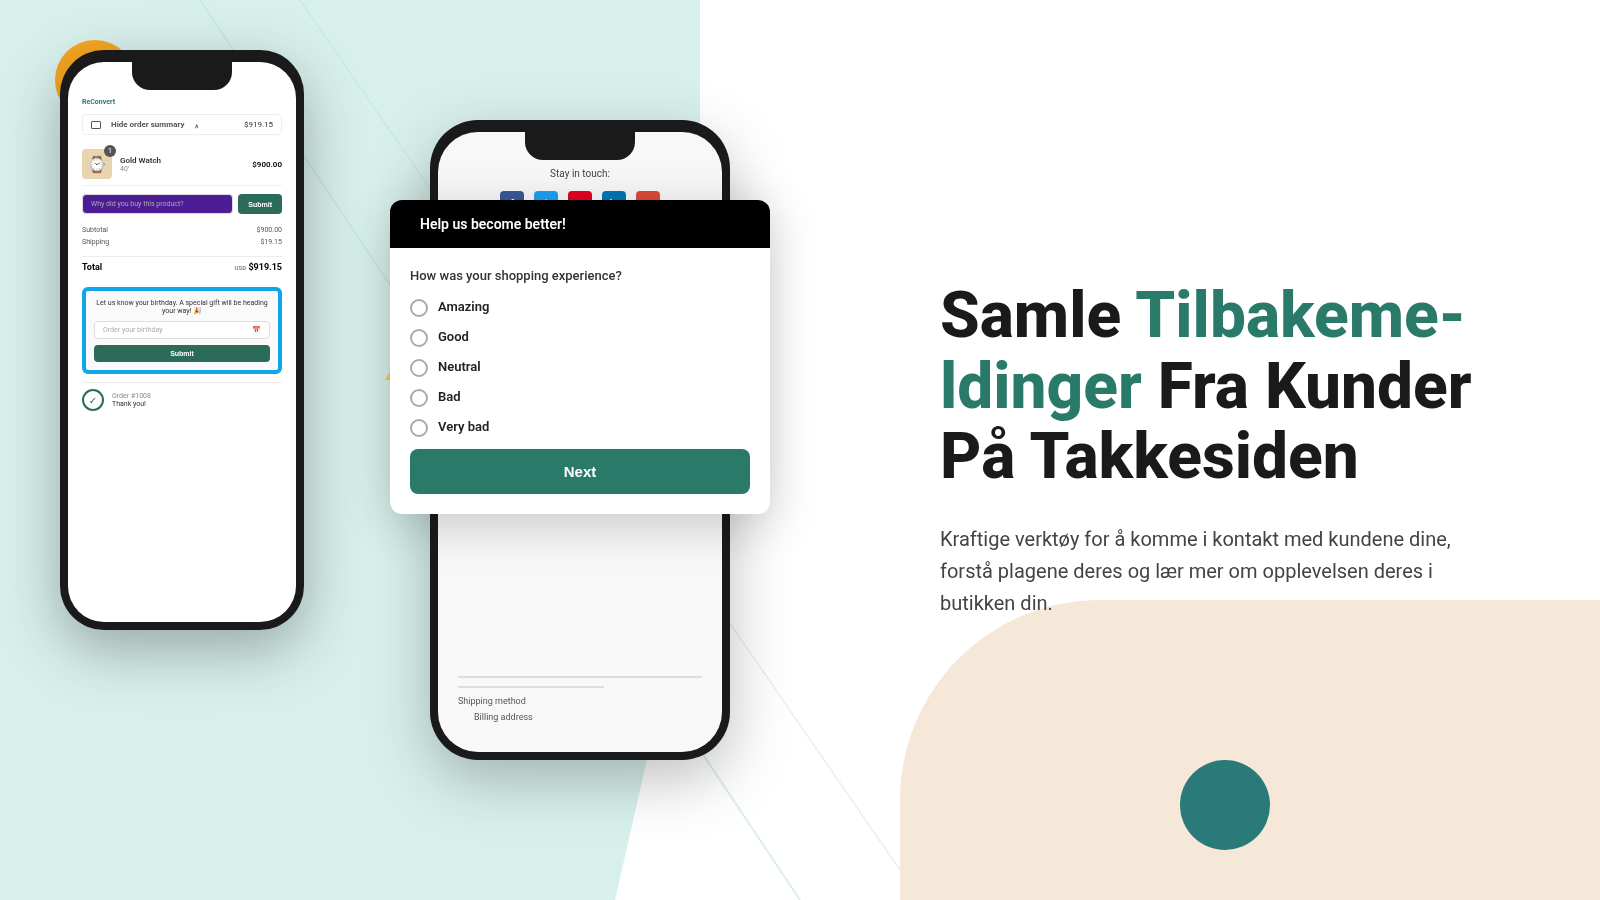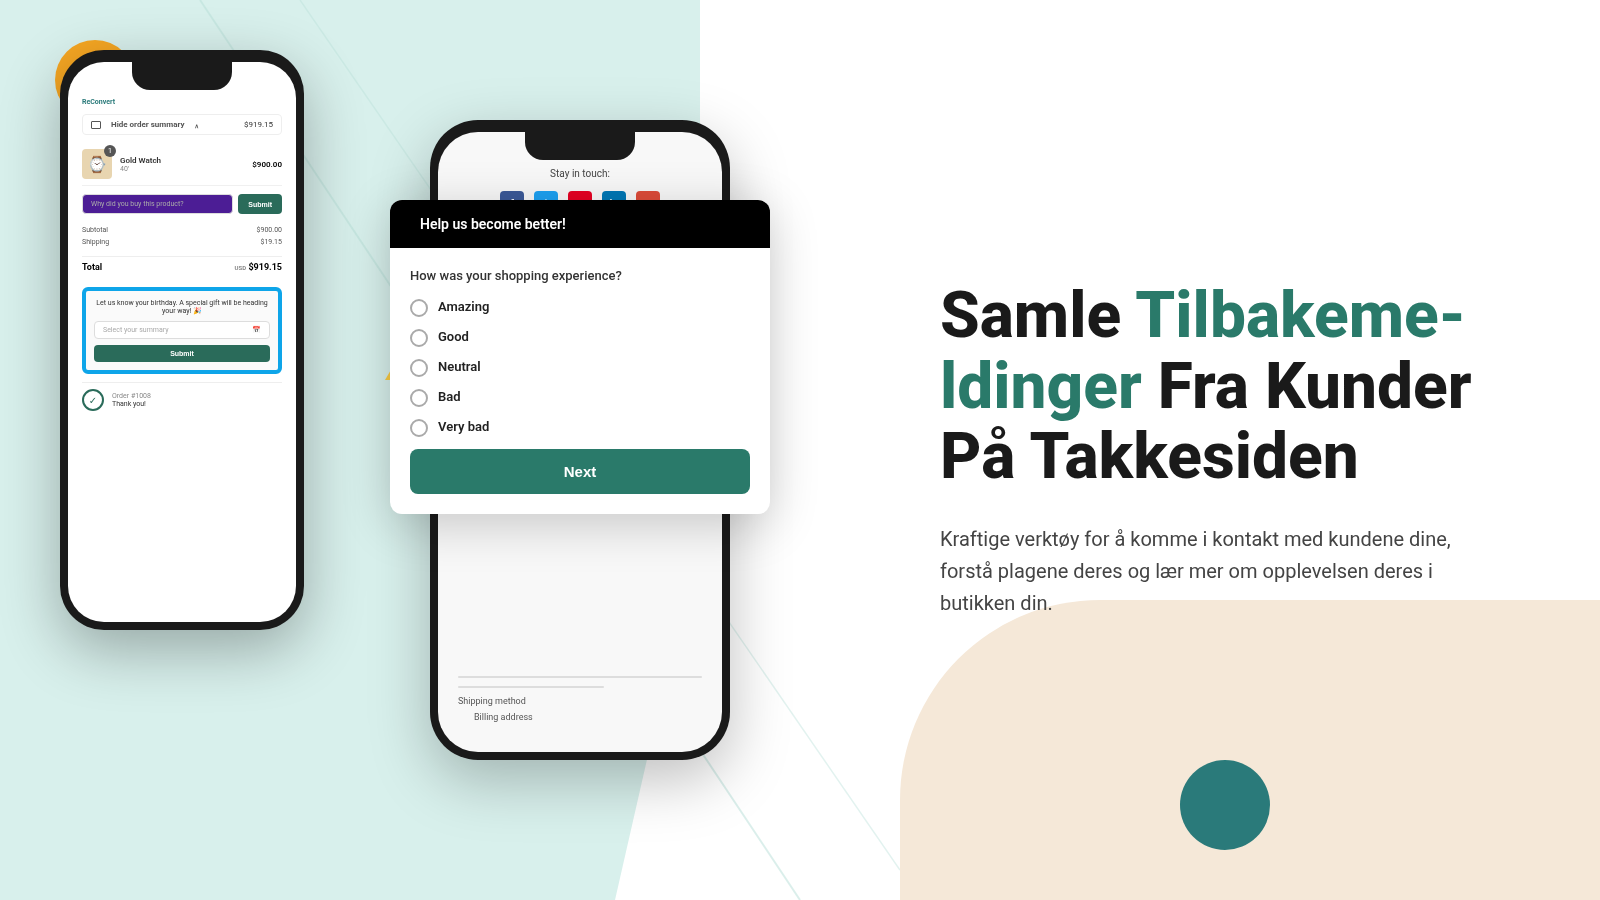--- a/index.html
+++ b/index.html
@@ -487,21 +487,21 @@
           <span>$19.15</span>
         </div>
       </div>
       <div class="total-row">
         <span>Total</span>
         <span><span style="font-size:6px;color:#888;">USD</span> <span>$919.15</span></span>
       </div>
       <div class="birthday-section">
         <div class="birthday-text">Let us know your birthday. A special gift will be heading your way! 🎉</div>
         <div class="birthday-input">
-          <span>Select your summary</span>
+          <span>Order your birthday</span>
           <span>📅</span>
         </div>
         <button class="birthday-submit">Submit</button>
       </div>
       <div class="thank-you-row">
         <div class="check-circle">✓</div>
         <div>
           <div class="order-num">Order #1008</div>
           <div class="thank-you-text">Thank you!</div>
         </div>

